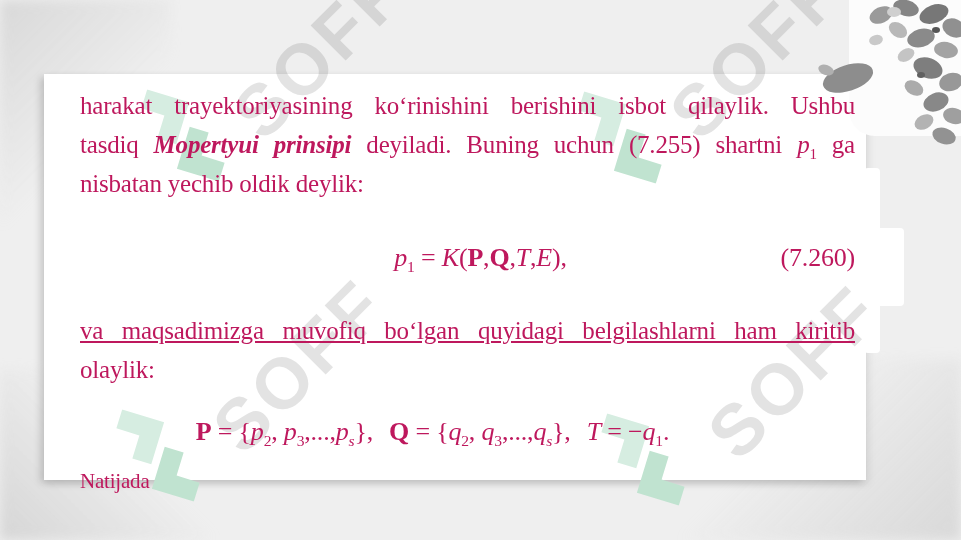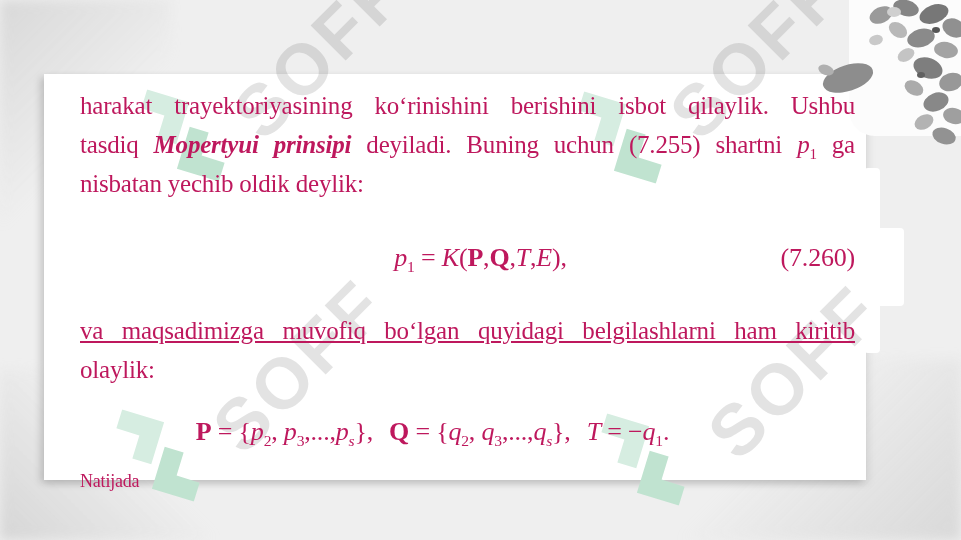--- a/index.html
+++ b/index.html
@@ -52,21 +52,21 @@
   .bd { font-weight:bold; }
   sub { font-size:0.6em; }
   .eqrow { position:relative; height:46px; line-height:46px; font-size:26px; }
   .eqbody260 { text-align:center; padding-left:26px; }
   .eqbody261 { text-align:center; padding-right:70px; }
   .eqnum { position:absolute; right:0; top:0; }
   .gap { margin-left:16px; }
   .row260 { margin-top:32px; }
   .p2first { margin-top:30px;text-decoration:underline; }
   .row261 { margin-top:20px; }
-  .closing { margin-top:6px; height:40px; line-height:40px; font-size:18px; }
+  .closing { margin-top:6px; height:40px; line-height:40px; font-size:21px; }
 </style>
 </head>
 <body>
 
 <div class="slide">
 
   <div class="shade shade-tl"></div>
   <div class="shade shade-bl"></div>
   <div class="shade shade-br"></div>
 

